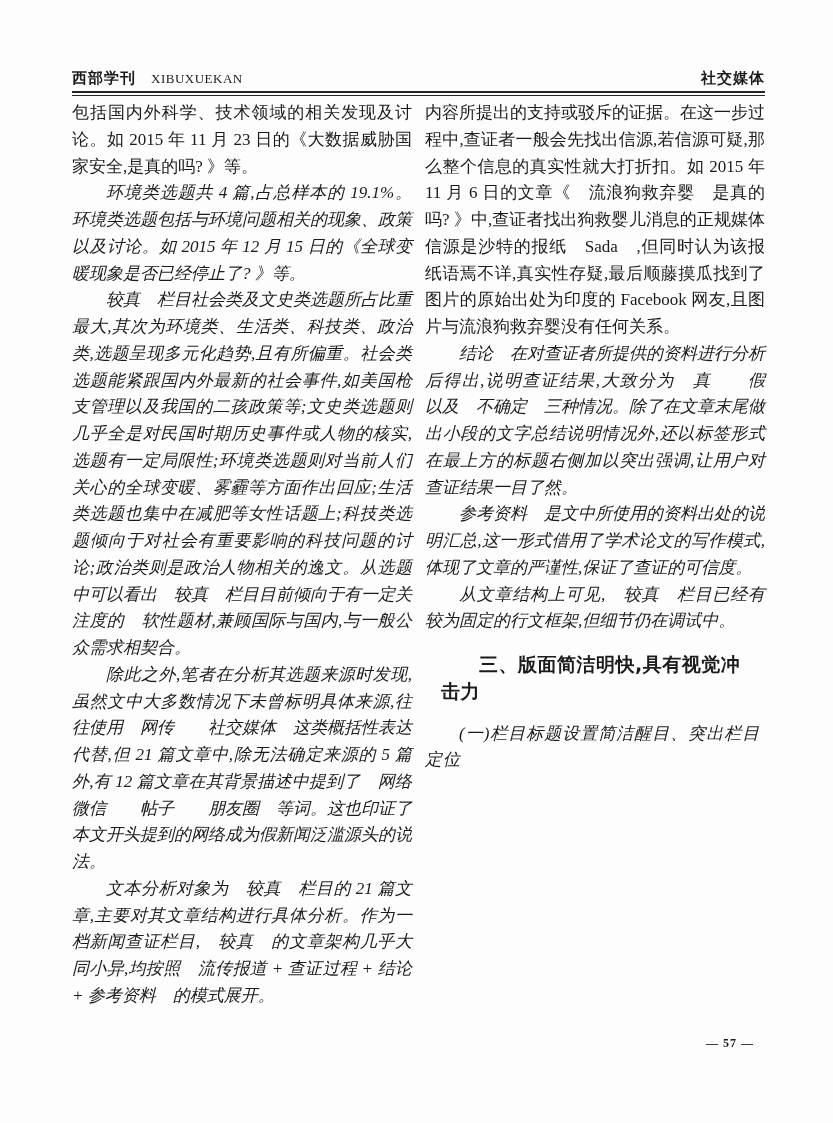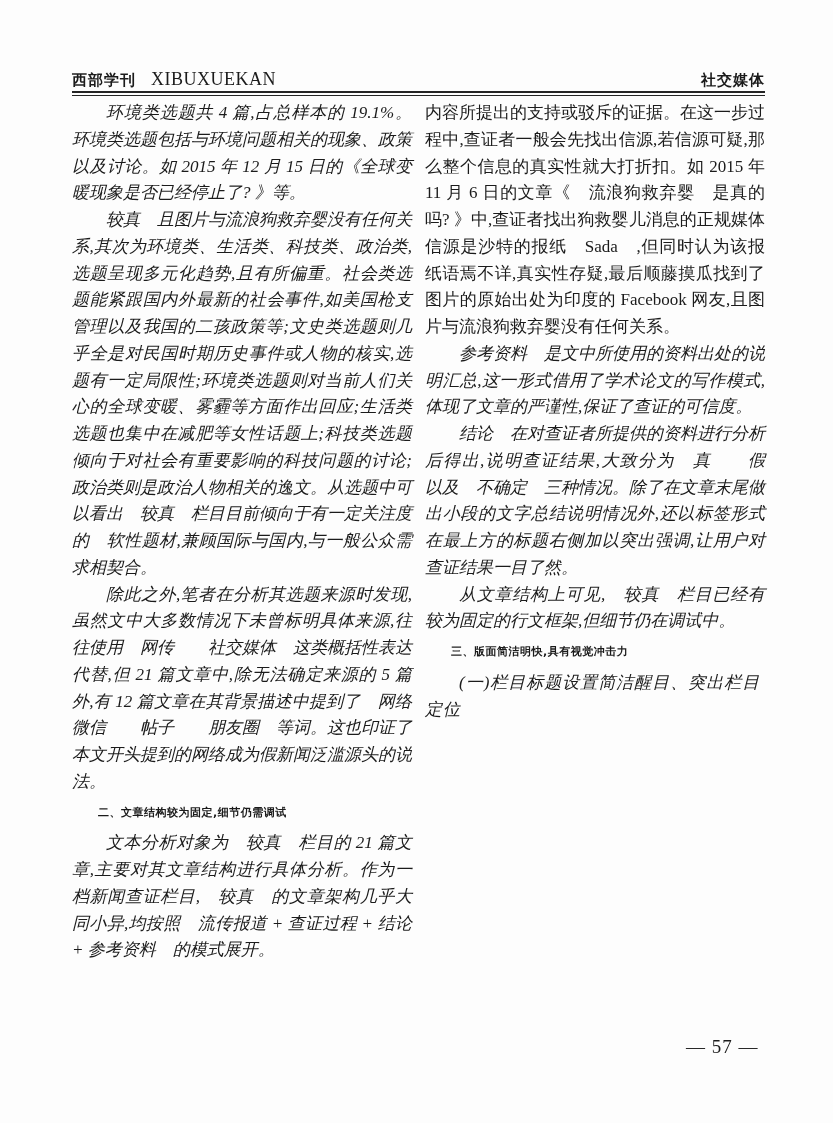--- a/index.html
+++ b/index.html
@@ -15,21 +15,21 @@
   .header {
     position: absolute;
     top: 69px; left: 72px; right: 68px;
     display: flex;
     justify-content: space-between;
     align-items: baseline;
     font-size: 15px;
   }
   .header .left-group { display: flex; align-items: baseline; }
   .journal-cn { font-weight: bold; letter-spacing: 1px; }
-  .journal-en { margin-left: 15px; font-size: 18px; letter-spacing: 0.5px; }
+  .journal-en { margin-left: 15px; font-size: 13px; letter-spacing: 0.5px; }
   .section-label { font-weight: bold; letter-spacing: 1px; }
   .header-rule {
     position: absolute;
     top: 91px; left: 72px; right: 68px;
     height: 2px;
     border-top: 2px solid #242424;
     border-bottom: 1.5px solid #242424;
   }
   .content {
     position: absolute;
@@ -40,42 +40,42 @@
   }
   .col { width: 340px; }
   .para {
     margin: 0;
     font-size: 17px;
     line-height: 26.75px;
     text-align: justify;
   }
   .indent { text-indent: 2em; font-style: italic; }
   .sec-head {
-    margin: 4px;
+    margin: 16px;
     font-family: "DejaVu Sans", "Liberation Sans", sans-serif;
     font-weight: bold;
-    font-size: 11px;
+    font-size: 19px;
     line-height: 26.75px;
     text-indent: 2em;
     letter-spacing: 0.5px;
   }
   .sub-head {
     margin: 0;
     font-size: 17px;
     line-height: 26.75px;
     text-indent: 2em;
     font-style: italic;
     letter-spacing: 1px;
   }
   .page-number {
     position: absolute;
     top: 1036px;
-    left: 686px;
-    font-size: 19px;
-    font-weight: normal;
+    left: 706px;
+    font-size: 12px;
+    font-weight: bold;
     letter-spacing: 1px;
   }
 </style>
 </head>
 <body>
 
 <div class="page">
 
   <div class="header">
     <div class="left-group">
@@ -83,32 +83,32 @@
       <span class="journal-en">XIBUXUEKAN</span>
     </div>
     <span class="section-label">社交媒体</span>
   </div>
 
   <div class="header-rule"></div>
 
   <div class="content">
 
     <div class="col">
+      <p class="para">包括国内外科学、技术领域的相关发现及讨论。如 2015 年 11 月 23 日的《大数据威胁国家安全,是真的吗? 》等。</p>
       <p class="para indent">环境类选题共 4 篇,占总样本的 19.1%。环境类选题包括与环境问题相关的现象、政策以及讨论。如 2015 年 12 月 15 日的《全球变暖现象是否已经停止了? 》等。</p>
-      <p class="para indent">较真　且图片与流浪狗救弃婴没有任何关系,其次为环境类、生活类、科技类、政治类,选题呈现多元化趋势,且有所偏重。社会类选题能紧跟国内外最新的社会事件,如美国枪支管理以及我国的二孩政策等;文史类选题则几乎全是对民国时期历史事件或人物的核实,选题有一定局限性;环境类选题则对当前人们关心的全球变暖、雾霾等方面作出回应;生活类选题也集中在减肥等女性话题上;科技类选题倾向于对社会有重要影响的科技问题的讨论;政治类则是政治人物相关的逸文。从选题中可以看出　较真　栏目目前倾向于有一定关注度的　软性题材,兼顾国际与国内,与一般公众需求相契合。</p>
+      <p class="para indent">较真　栏目社会类及文史类选题所占比重最大,其次为环境类、生活类、科技类、政治类,选题呈现多元化趋势,且有所偏重。社会类选题能紧跟国内外最新的社会事件,如美国枪支管理以及我国的二孩政策等;文史类选题则几乎全是对民国时期历史事件或人物的核实,选题有一定局限性;环境类选题则对当前人们关心的全球变暖、雾霾等方面作出回应;生活类选题也集中在减肥等女性话题上;科技类选题倾向于对社会有重要影响的科技问题的讨论;政治类则是政治人物相关的逸文。从选题中可以看出　较真　栏目目前倾向于有一定关注度的　软性题材,兼顾国际与国内,与一般公众需求相契合。</p>
       <p class="para indent">除此之外,笔者在分析其选题来源时发现,虽然文中大多数情况下未曾标明具体来源,往往使用　网传　　社交媒体　这类概括性表达代替,但 21 篇文章中,除无法确定来源的 5 篇外,有 12 篇文章在其背景描述中提到了　网络　　微信　　帖子　　朋友圈　等词。这也印证了本文开头提到的网络成为假新闻泛滥源头的说法。</p>
-      <p class="sec-head">二、文章结构较为固定,细节仍需调试</p>
       <p class="para indent">文本分析对象为　较真　栏目的 21 篇文章,主要对其文章结构进行具体分析。作为一档新闻查证栏目,　较真　的文章架构几乎大同小异,均按照　流传报道 + 查证过程 + 结论 + 参考资料　的模式展开。</p>
 
     </div>
 
     <div class="col">
       <p class="para">内容所提出的支持或驳斥的证据。在这一步过程中,查证者一般会先找出信源,若信源可疑,那么整个信息的真实性就大打折扣。如 2015 年 11 月 6 日的文章《　流浪狗救弃婴　是真的吗? 》中,查证者找出狗救婴儿消息的正规媒体信源是沙特的报纸　Sada　,但同时认为该报纸语焉不详,真实性存疑,最后顺藤摸瓜找到了图片的原始出处为印度的 Facebook 网友,且图片与流浪狗救弃婴没有任何关系。</p>
+      <p class="para indent">结论　在对查证者所提供的资料进行分析后得出,说明查证结果,大致分为　真　　假　以及　不确定　三种情况。除了在文章末尾做出小段的文字总结说明情况外,还以标签形式在最上方的标题右侧加以突出强调,让用户对查证结果一目了然。</p>
       <p class="para indent">参考资料　是文中所使用的资料出处的说明汇总,这一形式借用了学术论文的写作模式,体现了文章的严谨性,保证了查证的可信度。</p>
-      <p class="para indent">结论　在对查证者所提供的资料进行分析后得出,说明查证结果,大致分为　真　　假　以及　不确定　三种情况。除了在文章末尾做出小段的文字总结说明情况外,还以标签形式在最上方的标题右侧加以突出强调,让用户对查证结果一目了然。</p>
       <p class="para indent">从文章结构上可见,　较真　栏目已经有较为固定的行文框架,但细节仍在调试中。</p>
       <p class="sec-head">三、版面简洁明快,具有视觉冲击力</p>
       <p class="sub-head">(一)栏目标题设置简洁醒目、突出栏目定位</p>
 
     </div>
 
   </div>
 
   <div class="page-number">— 57 —</div>
 

